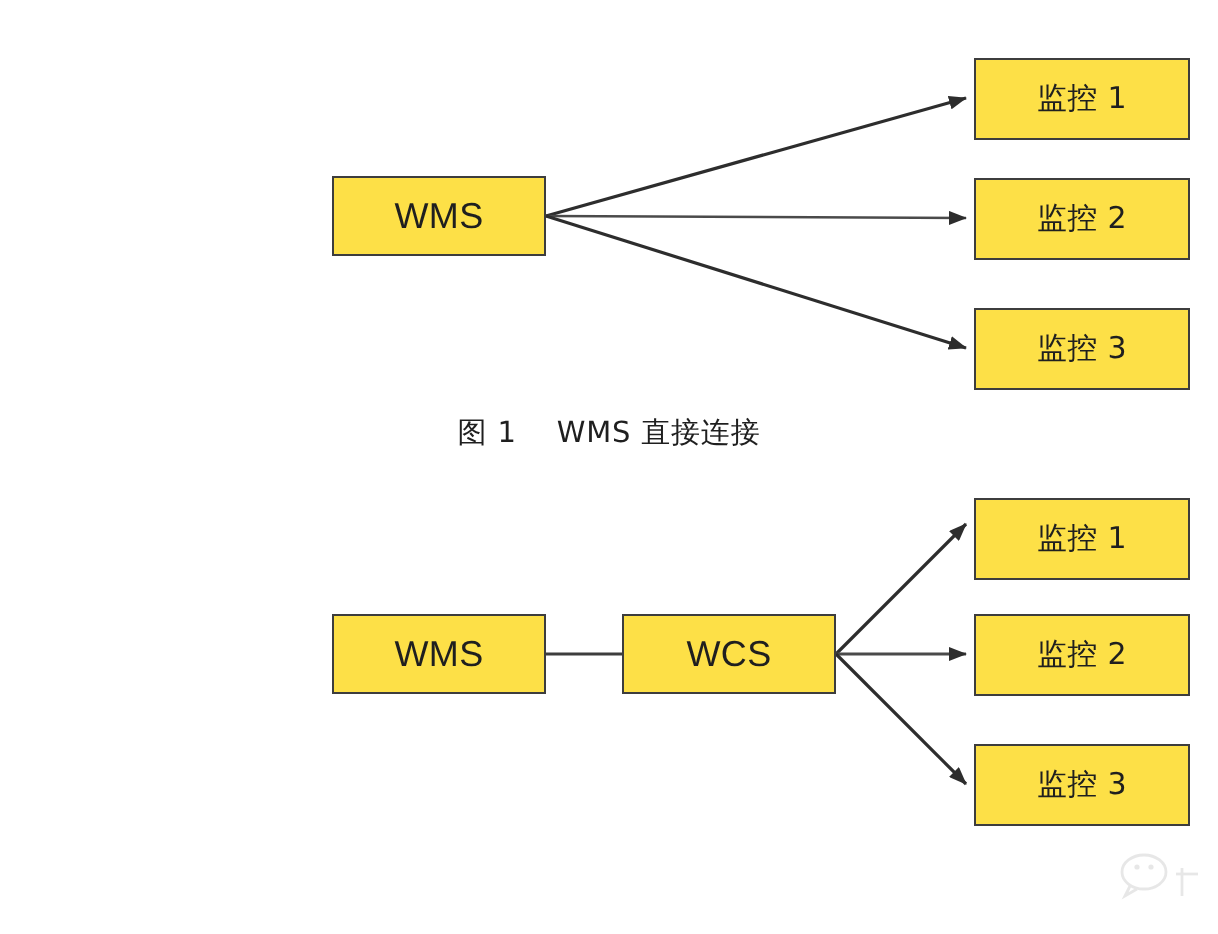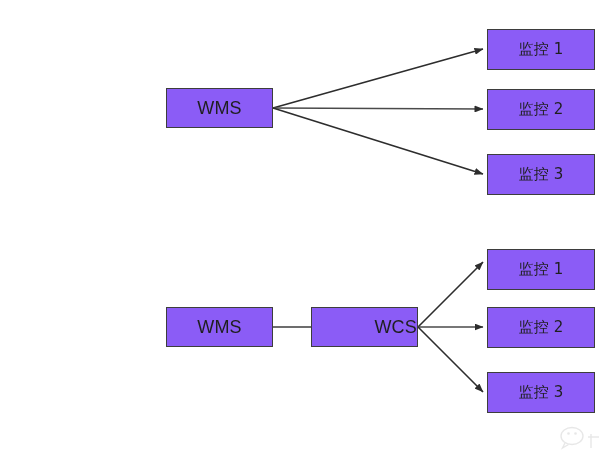--- a/index.html
+++ b/index.html
@@ -39,21 +39,21 @@
     width: 609px;
     display: block;
   }
   #figure-1 .diagram-svg { height: 200px; }
   #figure-2 .diagram-svg { height: 190px; }
 
   .node-box {
     position: absolute;
     box-sizing: border-box;
     border: 1.6px solid #3d3d3d;
-    background: #8b5cf6;
+    background: #fde047;
     display: flex;
     align-items: center;
     justify-content: center;
     letter-spacing: 0.2px;
   }
   .node-label {
     font-size: 18px;
     color: #1f1f1f;
     line-height: 1;
     white-space: nowrap;
@@ -114,20 +114,21 @@
     </div>
 
     <div class="node-box" style="left:487px; top:89px; width:108px; height:41px;">
       <span class="node-label cjk">监控 2</span>
     </div>
 
     <div class="node-box" style="left:487px; top:154px; width:108px; height:41px;">
       <span class="node-label cjk">监控 3</span>
     </div>
 
+    <div class="caption" id="caption-1">图 1    WMS 直接连接</div>
   </div>
 
   <div class="figure" id="figure-2">
 
     <svg class="diagram-svg" viewBox="0 0 609 190" preserveAspectRatio="none">
       <defs>
         <marker id="arrow2" markerWidth="9" markerHeight="7" refX="8.5" refY="3.5" orient="auto" markerUnits="userSpaceOnUse">
           <polygon points="0,0 9,3.5 0,7" fill="#2d2d2d"></polygon>
         </marker>
       </defs>
@@ -136,21 +137,21 @@
 
       <line x1="418" y1="92" x2="483" y2="27" stroke="#2d2d2d" stroke-width="1.6" marker-end="url(#arrow2)"></line>
       <line x1="418" y1="92" x2="483" y2="92" stroke="#4a4a4a" stroke-width="1.4" marker-end="url(#arrow2)"></line>
       <line x1="418" y1="92" x2="483" y2="157" stroke="#2d2d2d" stroke-width="1.6" marker-end="url(#arrow2)"></line>
     </svg>
 
     <div class="node-box" style="left:166px; top:72px; width:107px; height:40px;">
       <span class="node-label">WMS</span>
     </div>
 
-    <div class="node-box" style="left:311px; top:72px; width:107px; height:40px;justify-content:flex-end;">
+    <div class="node-box" style="left:311px; top:72px; width:107px; height:40px;">
       <span class="node-label">WCS</span>
     </div>
 
     <div class="node-box" style="left:487px; top:14px; width:108px; height:41px;">
       <span class="node-label cjk">监控 1</span>
     </div>
 
     <div class="node-box" style="left:487px; top:72px; width:108px; height:41px;">
       <span class="node-label cjk">监控 2</span>
     </div>

